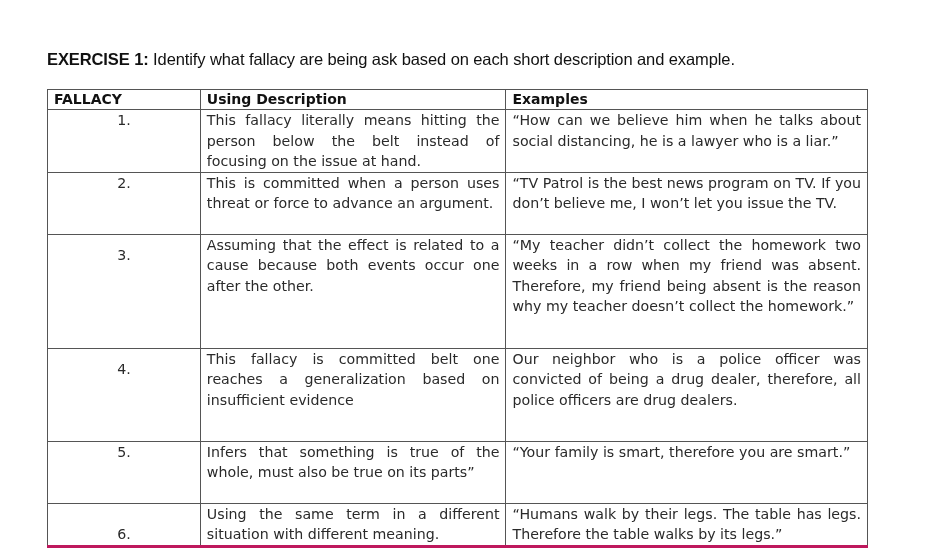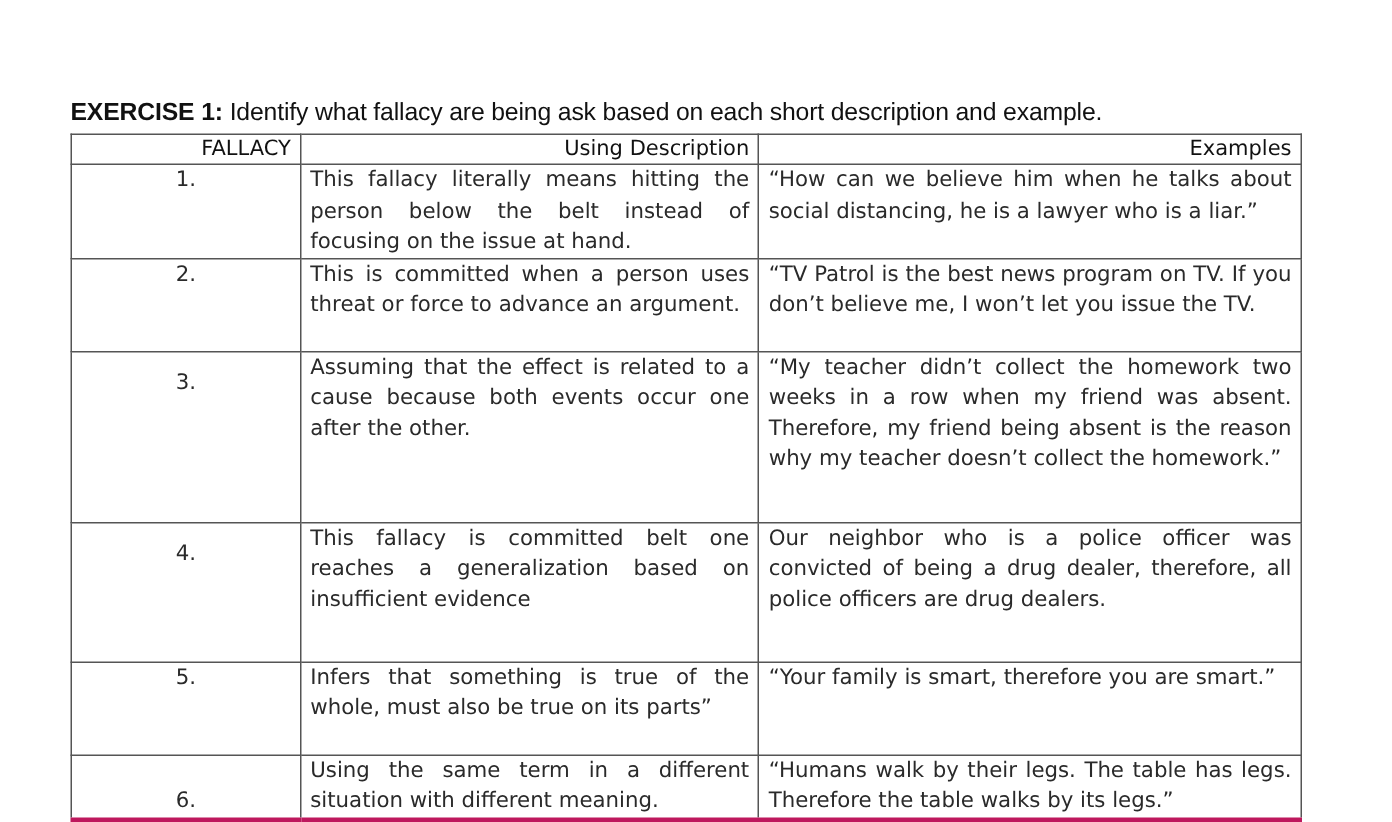--- a/index.html
+++ b/index.html
@@ -10,21 +10,21 @@
     body {
       width: 928px;
       height: 548px;
       position: relative;
       overflow: hidden;
       color: #1a1a1a;
     }
     .title {
       position: absolute;
       left: 47px;
-      top: 66px;
+      top: 50px;
       font-family: "Liberation Sans", sans-serif;
       font-size: 16.5px;
       color: #111;
       white-space: nowrap;
       letter-spacing: -0.1px;
     }
     .title .bold {
       font-weight: bold;
     }
     table.fallacy-table {
@@ -38,22 +38,22 @@
       color: #2a2a2a;
     }
     table.fallacy-table th,
     table.fallacy-table td {
       border: 1px solid #555;
       padding: 0 6px;
       vertical-align: top;
       line-height: 20.5px;
     }
     table.fallacy-table th {
-      font-weight: normal;
-      text-align: right;
+      font-weight: bold;
+      text-align: left;
       height: 19px;
       line-height: 19px;
       color: #111;
       font-size: 14px;
     }
     col.c-num { width: 153px; }
     col.c-desc { width: 306px; }
     col.c-ex { width: 362px; }
     td.num {
       text-align: center;

